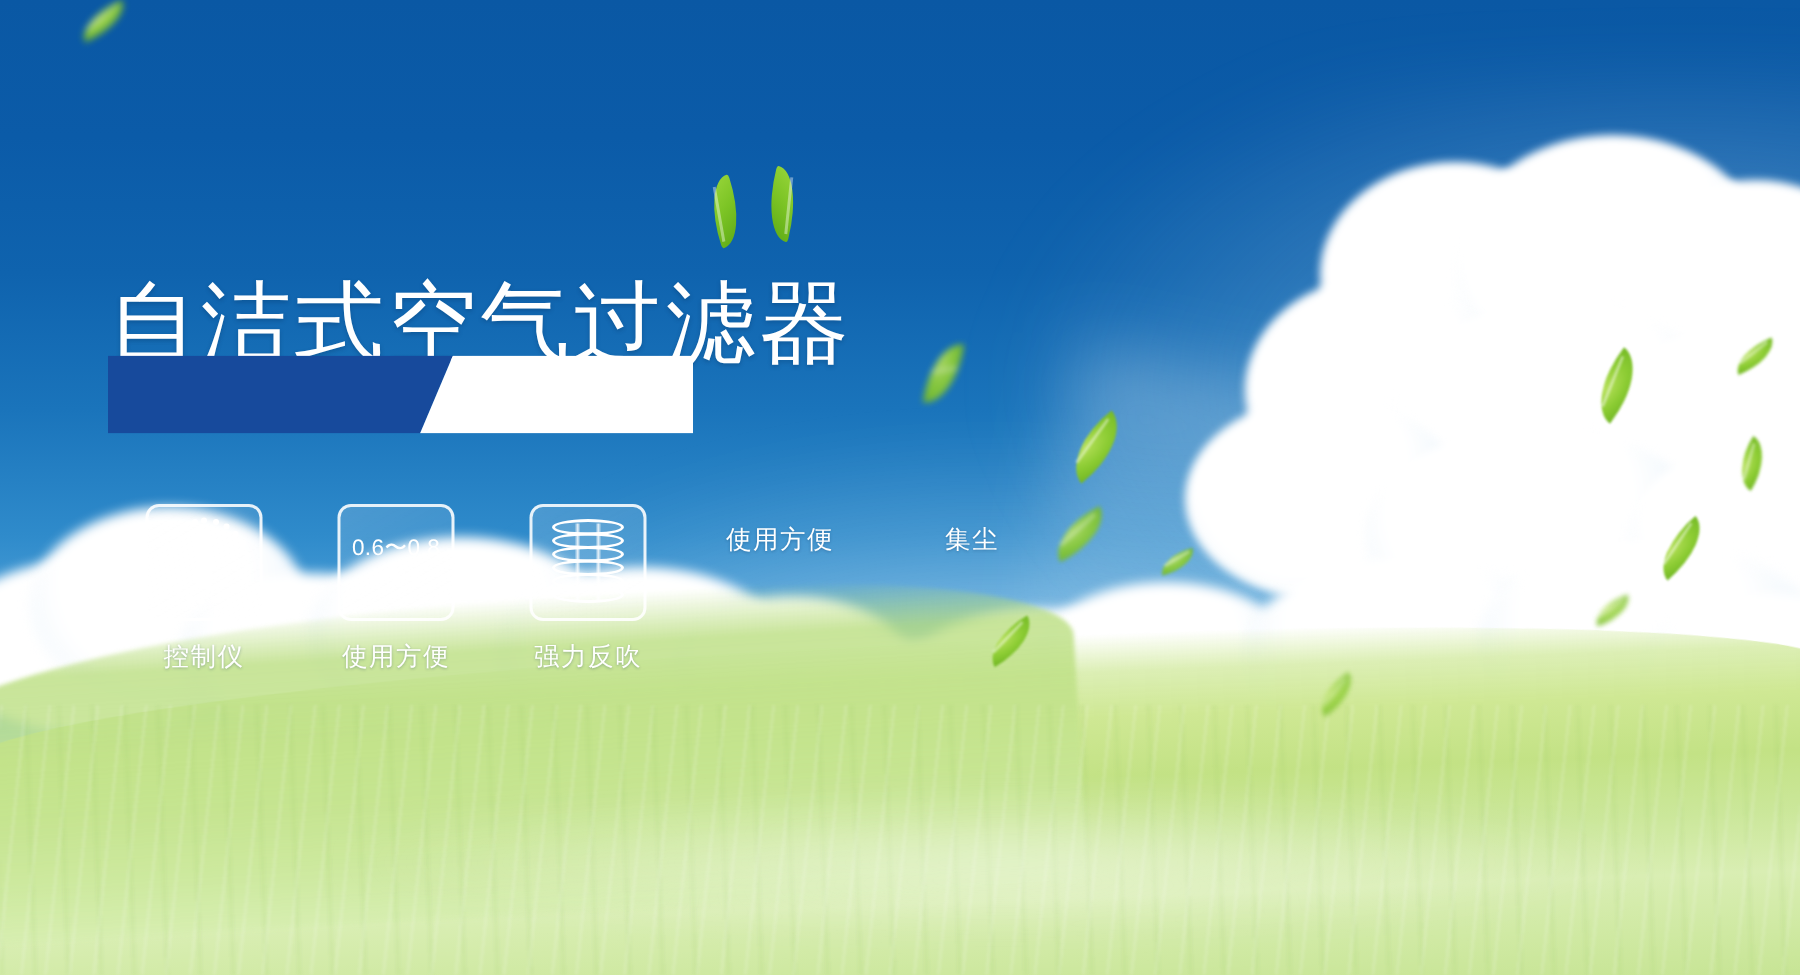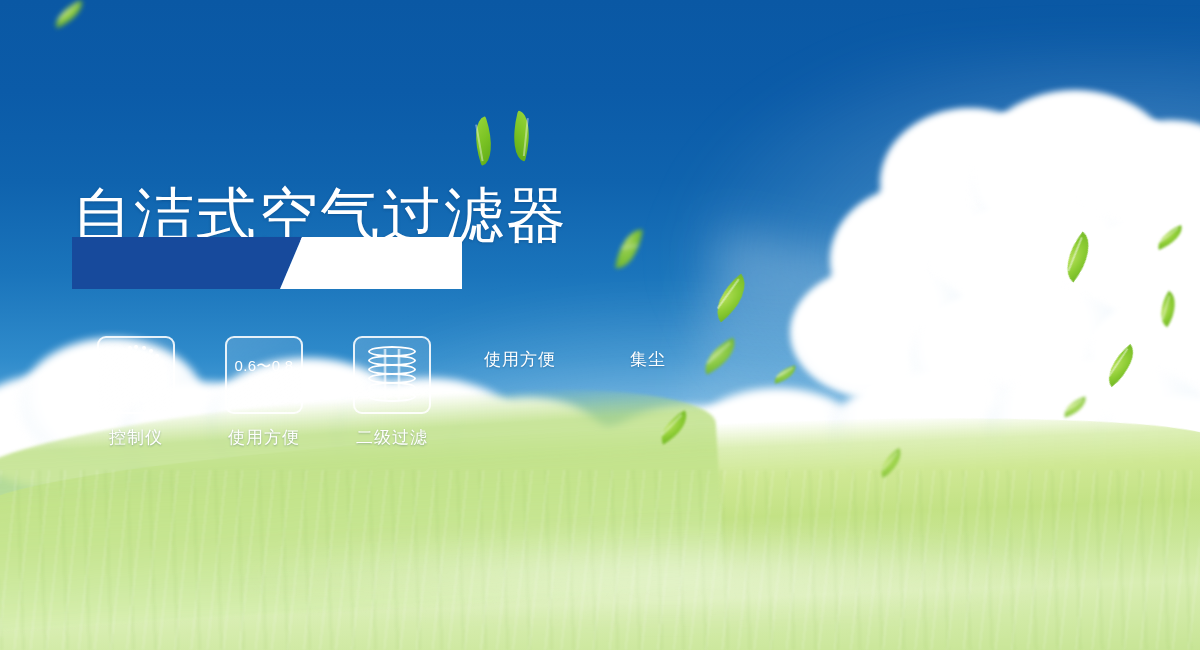--- a/index.html
+++ b/index.html
@@ -488,21 +488,21 @@
           <div class="coil">
             <div class="stem"></div>
             <div class="ring" style="top:0px;"></div>
             <div class="ring" style="top:9px;"></div>
             <div class="ring" style="top:18px;"></div>
             <div class="ring" style="top:27px;"></div>
             <div class="ring" style="top:36px;"></div>
             <div class="ring" style="top:45px;"></div>
           </div>
         </div>
-        <div class="feat-label">二级过滤</div>
+        <div class="feat-label">强力反吹</div>
       </div>
 
       <div class="feature">
         <div class="feat-label">使用方便</div>
       </div>
 
       <div class="feature">
         <div class="feat-label">集尘</div>
       </div>
 

